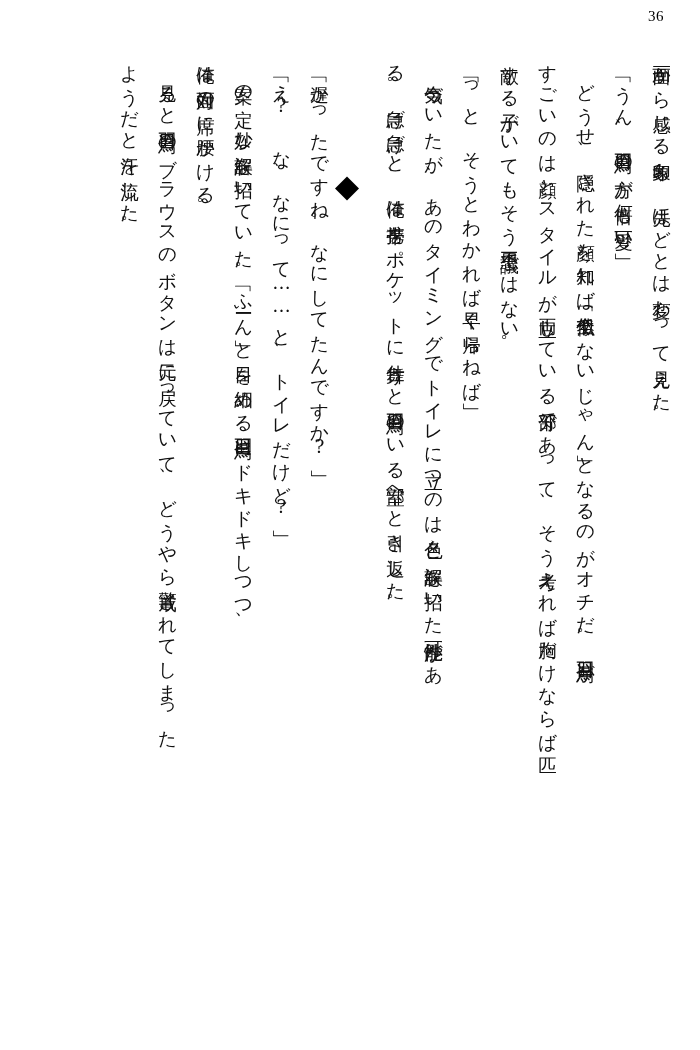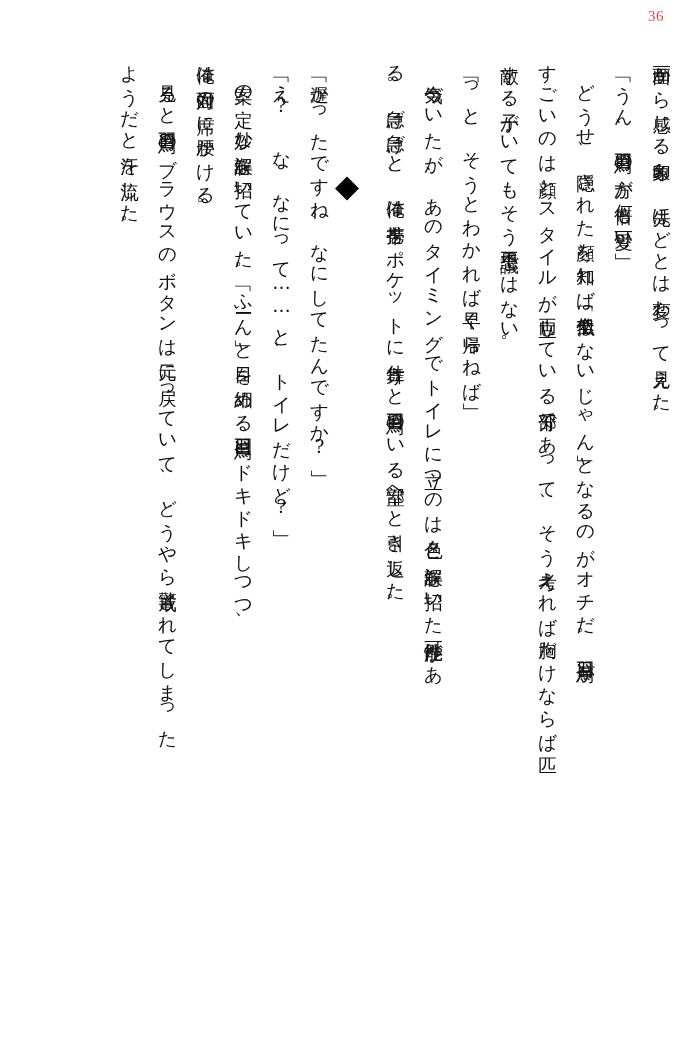--- a/index.html
+++ b/index.html
@@ -17,21 +17,21 @@
     height: 1050px;
     background: #ffffff;
     overflow: hidden;
   }
   #page-number {
     position: absolute;
     top: 8px;
     right: 36px;
     font-size: 15px;
     letter-spacing: 0.5px;
-    color: #ef4444;
+    color: #000000;
     font-family: "Liberation Serif", "DejaVu Serif", serif;
   }
   #text-body {
     position: absolute;
     top: 52px;
     right: 30px;
     left: 30px;
     bottom: 30px;
     display: flex;
     flex-direction: row-reverse;

